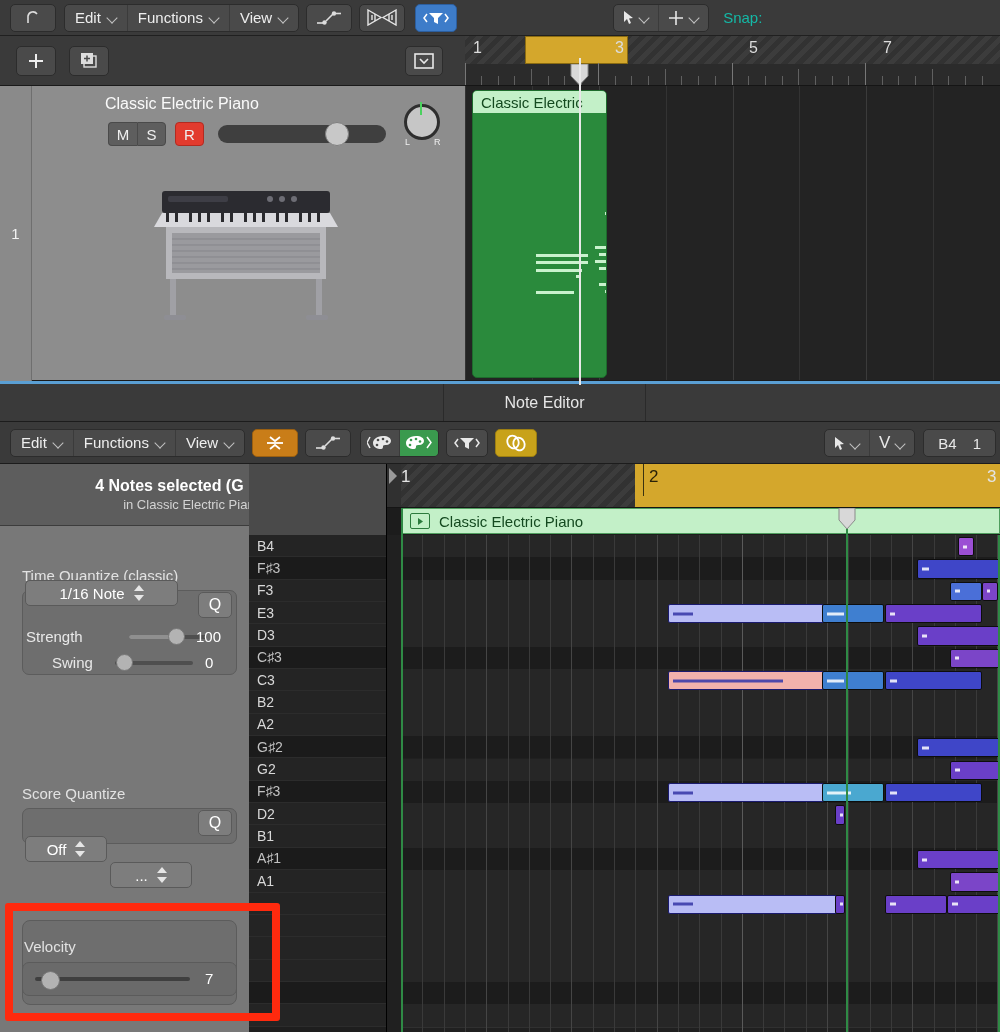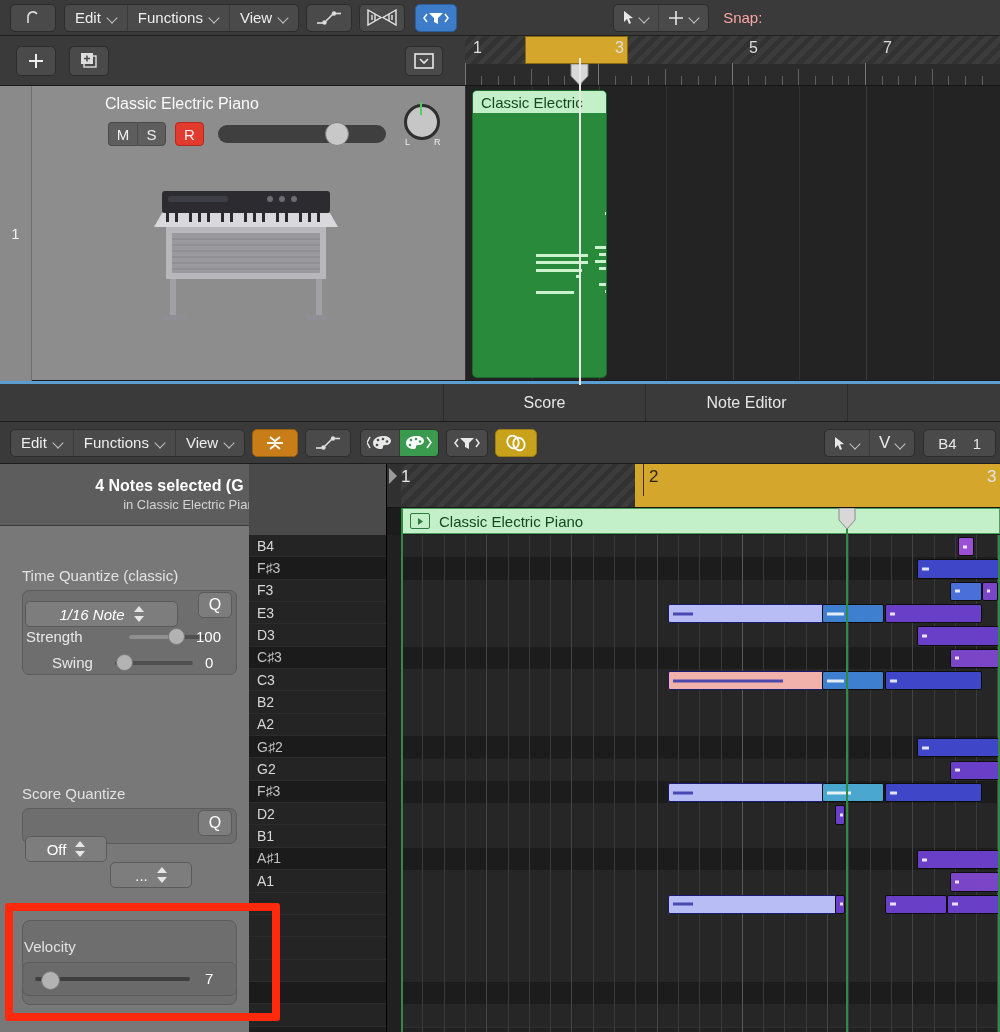--- a/index.html
+++ b/index.html
@@ -47,21 +47,21 @@
   .icon-btn.gold{ background:#c8a21a; border-color:#9c7e12; }
   .tool-group{
     height:28px; background:#4a4a4a; border:1px solid #2c2c2c; border-radius:5px;
     display:flex; align-items:stretch; overflow:hidden;
   }
   .tool-cell{
     display:flex; align-items:center; gap:6px; padding:0 9px;
     border-right:1px solid #3b3b3b;
   }
   .tool-cell:last-child{ border-right:none; }
-  .snap-label{ font-size:15px; color:#fca5a5; margin-left:14px; }
+  .snap-label{ font-size:15px; color:#14b8a6; margin-left:14px; }
   .snap-field{
     height:28px; background:#4a4a4a; border:1px solid #2c2c2c; border-radius:5px;
     display:flex; align-items:center; padding:0 12px; font-size:15px;
     margin-left:8px; min-width:150px;
   }
 
   
   #track-bar{
     left:0; top:36px; width:465px; height:50px; background:#3a3a3a;
     border-bottom:1px solid #1a1a1a; display:flex; align-items:center;
@@ -520,23 +520,20 @@
     <div class="mini-note" style="left:126px;top:176px;width:16px;"></div>
     <div class="mini-note" style="left:126px;top:192px;width:16px;"></div>
     <div class="mini-note" style="left:132px;top:199px;width:10px;"></div>
   </div>
 </div>
 
 <div id="editor-top-line" class="abs"></div>
 <div id="tabbar" class="abs">
   <div id="tab-spacer"></div>
   <div class="tab">
-    <span>Score</span>
-  </div>
-  <div class="tab">
     <span>Note Editor</span>
   </div>
 </div>
 
 <div id="pr-toolbar" class="abs">
   <div class="menu-group" style="margin-left:10px;">
     <div class="menu-item">
       <span>Edit</span>
       <span class="chev"></span>
     </div>
@@ -634,21 +631,21 @@
 </div>
 <div id="sel-disclosure" class="abs">
   <svg width="22" height="18" viewBox="0 0 22 18">
     <rect x="2" y="2" width="18" height="14" fill="none" stroke="#f0f0f0" stroke-width="1.6"></rect>
     <path d="M7 7 L11 11 L15 7" fill="none" stroke="#f0f0f0" stroke-width="1.6"></path>
   </svg>
 </div>
 
 <div class="abs insp-section-title" style="left:22px;top:567px;">Time Quantize (classic)</div>
 <div class="abs insp-box" style="left:22px;top:590px;width:215px;height:85px;"></div>
-<div class="abs pop-btn" style="left:25px;top:601px;width:153px;height:26px;font-style:italic;">
+<div class="abs pop-btn" style="left:25px;top:580px;width:153px;height:26px;">
   <span>1/16 Note</span>
   <span class="stepper"></span>
 </div>
 <div class="abs q-btn" style="left:198px;top:592px;width:34px;height:26px;">
   <span>Q</span>
 </div>
 <div class="abs row-lbl" style="left:26px;top:628px;">Strength</div>
 <div class="abs slider-track" style="left:129px;top:635px;width:78px;"></div>
 <div class="abs slider-fill" style="left:129px;top:635px;width:45px;"></div>
 <div class="abs slider-thumb" style="left:168px;top:628px;"></div>

